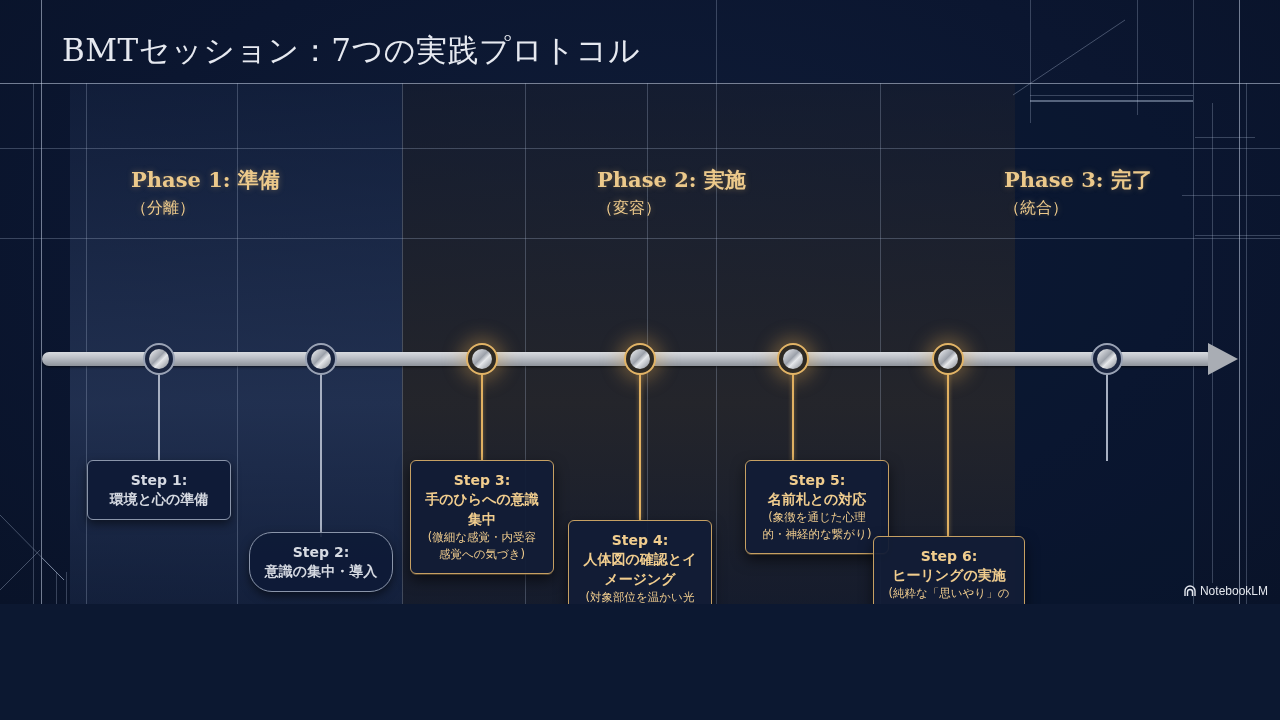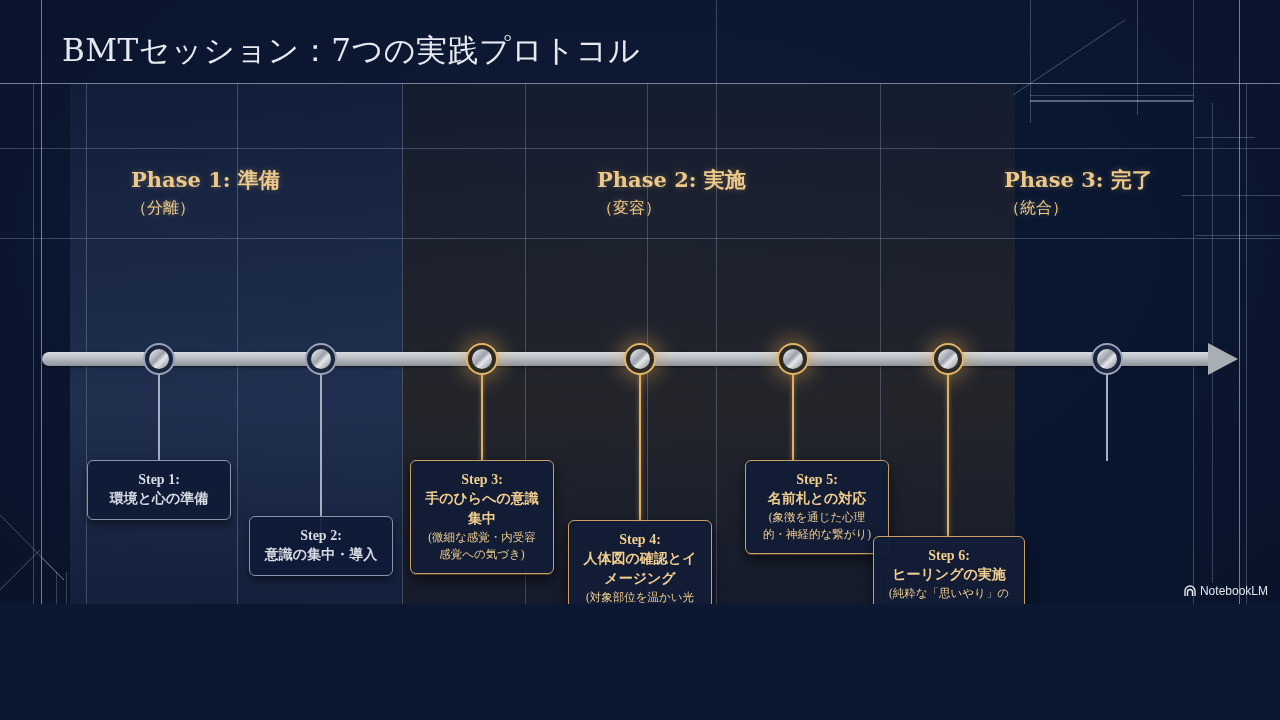--- a/index.html
+++ b/index.html
@@ -49,21 +49,21 @@
   .node .inner { width: 20px; height: 20px; border-radius: 50%;
     background: linear-gradient(135deg, #f4f5f7 0%, #9ca1aa 45%, #e5e7ea 60%, #7f848c 100%); }
   .node.gold { border-color: #e2b466; background: #2e2a24;
     box-shadow: 0 0 18px 6px rgba(226,170,80,0.35); }
 
   .stem { position: absolute; width: 2px; margin-left: -1px; background: #a7b0c2; }
   .stem.gold { background: #e0b062; box-shadow: 0 0 4px rgba(224,176,98,0.6); }
 
   .card { position: absolute; width: 144px; border-radius: 6px; padding: 10px 14px 10px;
     text-align: center; background: rgba(14,26,54,0.92); border: 1.5px solid #8a95aa;
-    color: #d6dae2; box-shadow: 0 4px 10px rgba(0,0,0,0.5); font-family: Liberation Serif, serif; }
+    color: #d6dae2; box-shadow: 0 4px 10px rgba(0,0,0,0.5); }
   .card.gold { border-color: #c6a063; color: #f1cd8e; background: rgba(18,28,54,0.95);
     box-shadow: 0 6px 14px rgba(0,0,0,0.55), 0 2px 0 -1px rgba(230,180,100,0.5); }
   .card .c-step { font-size: 14px; font-weight: bold; line-height: 18px; }
   .card .c-title { font-size: 14px; font-weight: bold; line-height: 20px; }
   .card .c-desc { font-size: 11.5px; line-height: 17px; }
 
   .brand { position: absolute; right: 12px; bottom: 6px; color: #e4e7ee; font-family: "Liberation Sans", sans-serif;
     font-size: 12px; display: flex; align-items: center; gap: 4px; }
   .brand svg { width: 12px; height: 12px; }
 </style>
@@ -165,21 +165,21 @@
       <div class="inner"></div>
     </div>
   <div class="node" style="left:1107px;">
       <div class="inner"></div>
     </div>
 
   <div class="card" style="left:87px;top:460px;">
     <div class="c-step">Step 1:</div>
     <div class="c-title">環境と心の準備</div>
   </div>
-  <div class="card" style="left:249px;top:516px;">
+  <div class="card" style="left:249px;top:532px;border-radius:23px;">
     <div class="c-step">Step 2:</div>
     <div class="c-title">意識の集中・導入</div>
   </div>
   <div class="card gold" style="left:410px;top:460px;">
     <div class="c-step">Step 3:</div>
     <div class="c-title">手のひらへの意識集中</div>
     <div class="c-desc">(微細な感覚・内受容感覚への気づき)</div>
   </div>
   <div class="card gold" style="left:568px;top:520px;">
     <div class="c-step">Step 4:</div>

